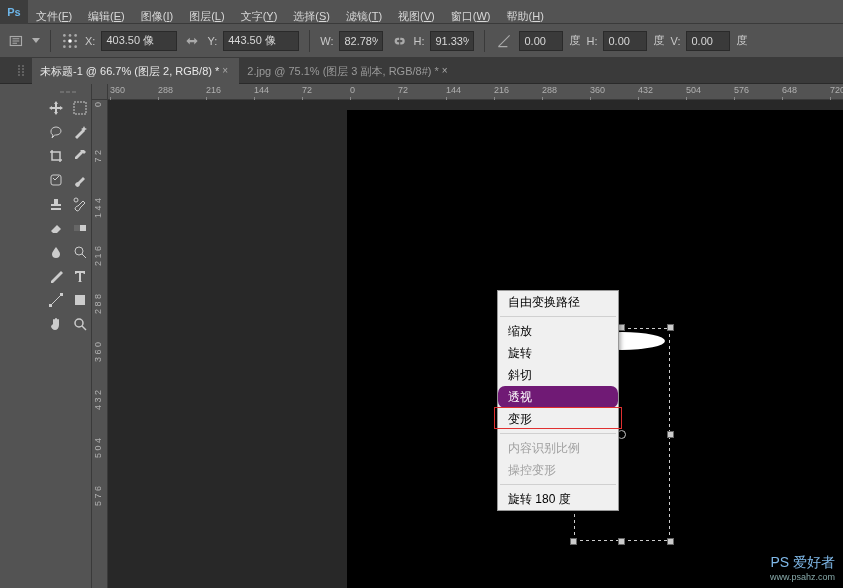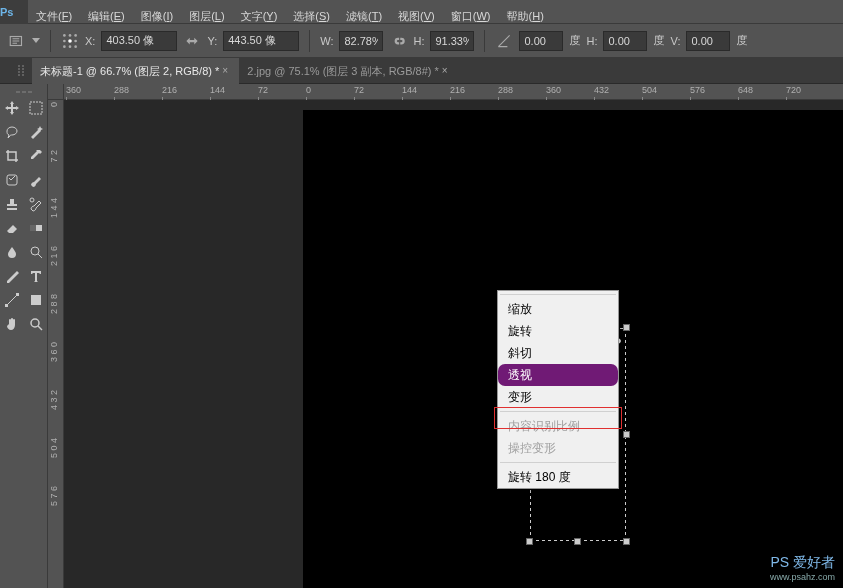--- a/index.html
+++ b/index.html
@@ -1,39 +1,39 @@
 <!DOCTYPE html>
 <html><head>
 <meta charset="utf-8">
 <style>
 * { margin: 0; padding: 0; box-sizing: border-box; font-family: "Microsoft YaHei", Arial, sans-serif; }
 body { background: #535353; color: #d0d0d0; width: 843px; height: 588px; overflow: hidden; position: relative; font-size: 11px; }
 
 .menubar { display: flex; align-items: center; height: 24px; background: #535353; border-bottom: 1px solid #3a3a3a; }
-.logo { width: 28px; height: 24px; display: flex; align-items: center; justify-content: flex-start; background: #3d3d3d; }
+.logo { width: 28px; height: 24px; display: flex; align-items: center; justify-content: center; background: #3d3d3d; }
 .logo-ps { font-size: 11px; font-weight: bold; color: #6db5e8; }
 .menu-item { padding: 0 8px; line-height: 24px; color: #d8d8d8; cursor: default; margin-top: 8px; }
 .menu-item .mn { text-decoration: underline; }
 
 .options-bar { display: flex; align-items: center; height: 34px; background: #535353; border-bottom: 1px solid #3a3a3a; padding: 0 8px; gap: 6px; }
 .opt-icon { width: 18px; height: 18px; display: inline-flex; align-items: center; justify-content: center; }
 .opt-label { color: #c8c8c8; font-size: 11px; }
 .opt-input { background: #3a3a3a; border: 1px solid #2a2a2a; color: #d8d8d8; font-size: 11px; padding: 2px 4px; width: 76px; height: 20px; }
 .opt-input.sm { width: 44px; }
 .opt-sep { width: 1px; height: 22px; background: #3a3a3a; margin: 0 4px; }
 .tri { width: 0; height: 0; border-left: 4px solid transparent; border-right: 4px solid transparent; border-top: 5px solid #b0b0b0; }
 
 .tabs { display: flex; align-items: center; height: 26px; background: #3a3a3a; border-bottom: 1px solid #2a2a2a; padding-left: 12px; }
 .doc-handle { width: 20px; height: 26px; display: flex; align-items: center; justify-content: center; }
 .tab { padding: 0 8px; line-height: 26px; color: #d0d0d0; display: flex; align-items: center; font-size: 11px; }
 .tab.active { background: #535353; color: #e8e8e8; }
 .tab.inactive { color: #9a9a9a; }
 .tab-close { width: 12px; height: 12px; display: inline-flex; align-items: center; justify-content: center; color: #aaa; font-size: 10px; }
 
-.workspace { position: absolute; top: 84px; left: 0; right: 0; bottom: 0; display: flex; }
+.workspace { position: absolute; top: 84px; left: 0; right: 0; bottom: 0; display: flex; padding-left: 44px; }
 .toolbox { width: 48px; background: #535353; border-right: 1px solid #3a3a3a; padding-top: 4px; }
 .tool-handle { height: 8px; display: flex; align-items: center; justify-content: center; }
 .tool-grid { display: grid; grid-template-columns: 24px 24px; }
 .tool { width: 24px; height: 24px; display: flex; align-items: center; justify-content: center; color: #c8c8c8; }
 .tool svg { width: 16px; height: 16px; }
 
 .ruler-area { flex: 1; position: relative; background: #282828; }
 .ruler-h { position: absolute; top: 0; left: 16px; right: 0; height: 16px; background: #535353; border-bottom: 1px solid #3a3a3a; }
 .ruler-v { position: absolute; top: 16px; left: 0; bottom: 0; width: 16px; background: #535353; border-right: 1px solid #3a3a3a; }
 .ruler-corner { position: absolute; top: 0; left: 0; width: 16px; height: 16px; background: #535353; border-right: 1px solid #3a3a3a; border-bottom: 1px solid #3a3a3a; }
@@ -324,20 +324,21 @@
           <div class="tb-handle" style="bottom:-4px;left:-4px"></div>
           <div class="tb-handle" style="bottom:-4px;left:calc(50% - 4px)"></div>
           <div class="tb-handle" style="bottom:-4px;right:-4px"></div>
         </div>
       </div>
     </div>
   </div>
 </div>
 
 <div class="context-menu" id="context-menu">
+    <div class="cm-item">自由变换路径</div>
     <div class="cm-sep"></div>
     <div class="cm-item">缩放</div>
     <div class="cm-item">旋转</div>
     <div class="cm-item">斜切</div>
     <div class="cm-item highlight">透视</div>
     <div class="cm-item">变形</div>
     <div class="cm-sep"></div>
     <div class="cm-item disabled">内容识别比例</div>
     <div class="cm-item disabled">操控变形</div>
     <div class="cm-sep"></div>

